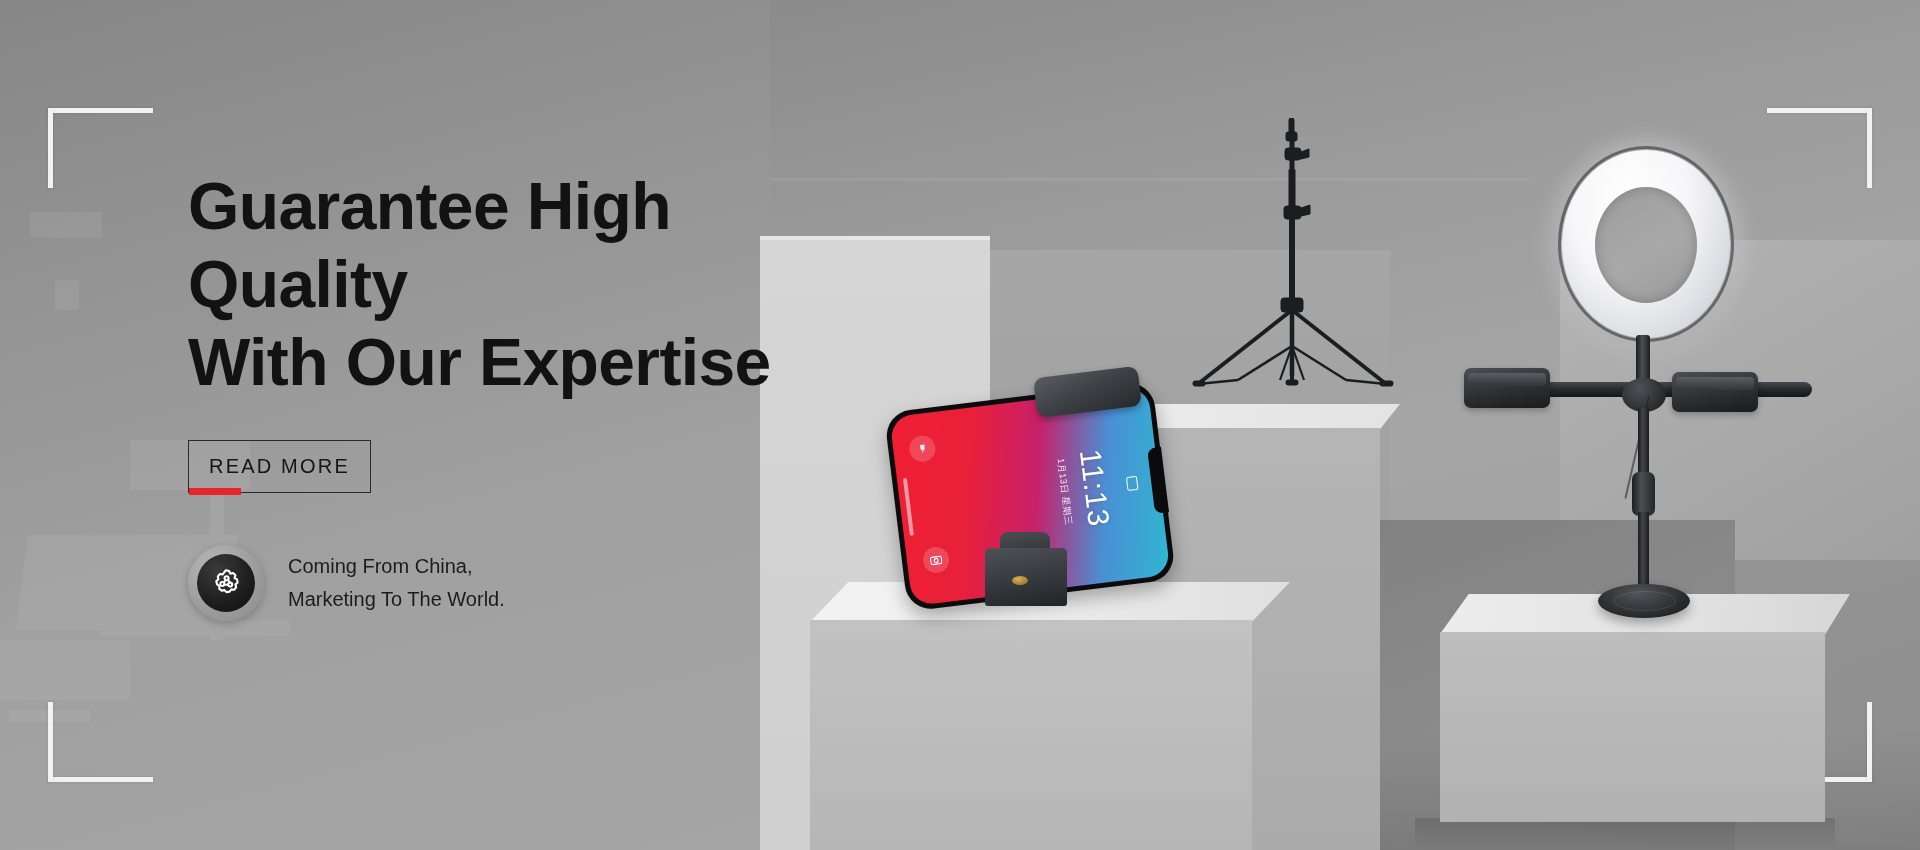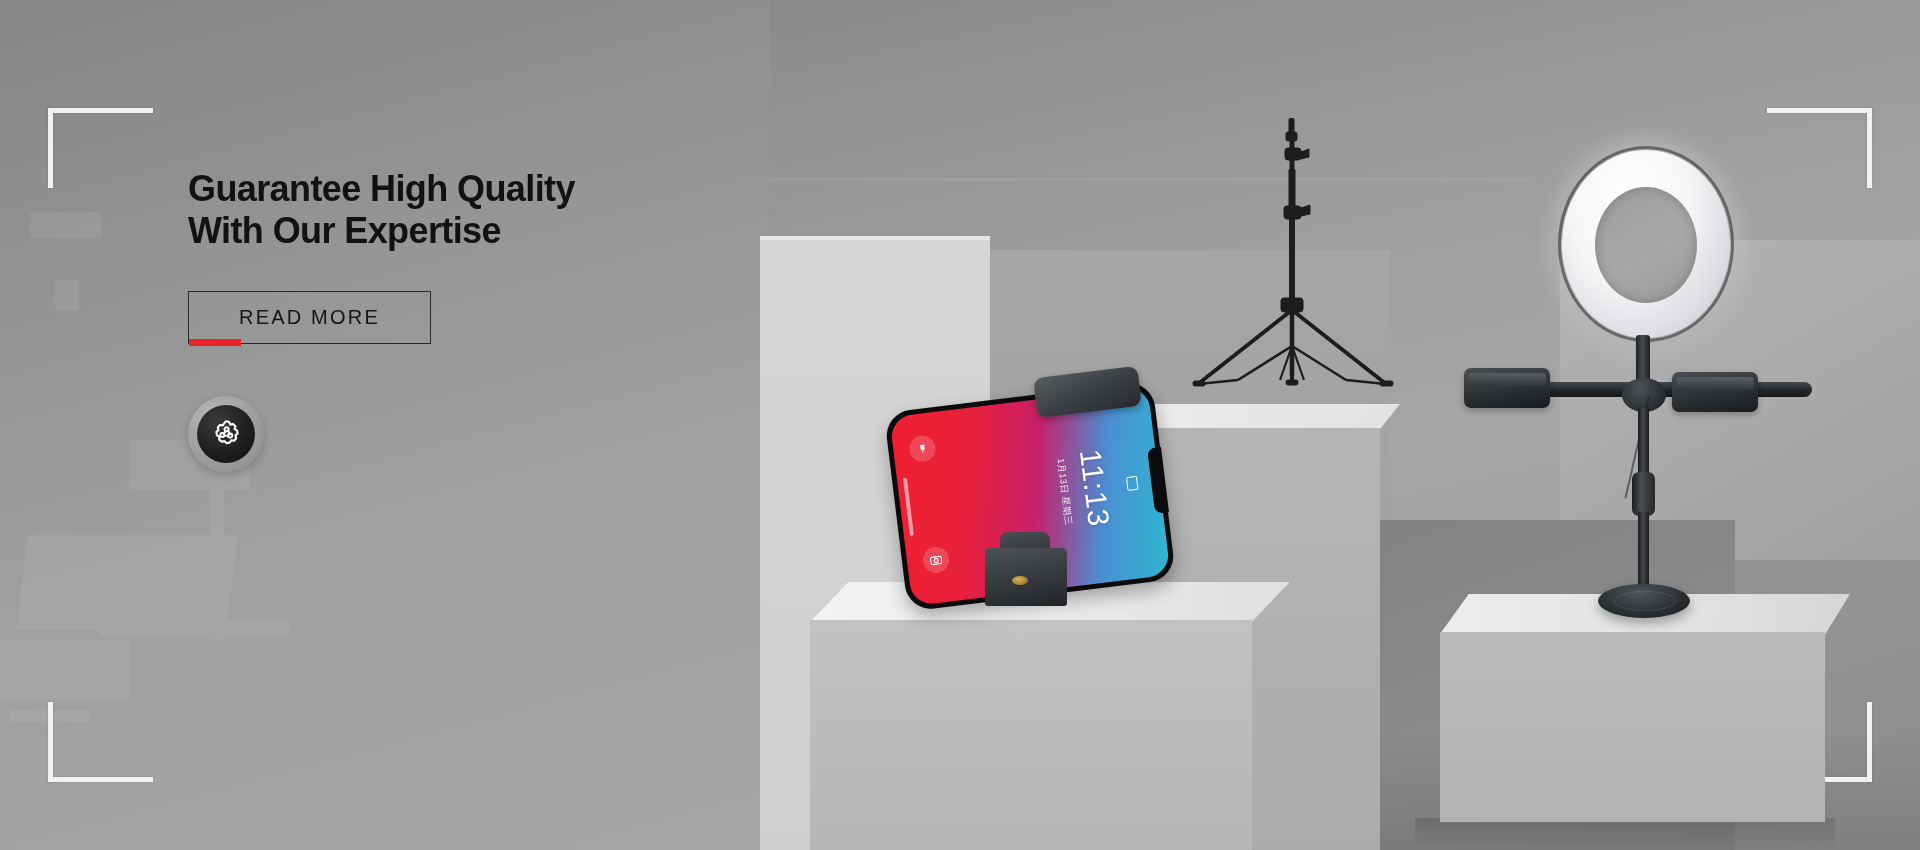--- a/index.html
+++ b/index.html
@@ -89,32 +89,32 @@
   .bk-bl { left:48px;  bottom:68px; }
   .bk-bl .h { left:0; bottom:0; width:105px; height:5px; }
   .bk-bl .v { left:0; bottom:0; width:5px;   height:80px; }
   .bk-br { right:48px; bottom:68px; }
   .bk-br .h { right:0; bottom:0; width:105px; height:5px; }
   .bk-br .v { right:0; bottom:0; width:5px;   height:80px; }
 
   
   .content { position:absolute; left:188px; top:168px; width:700px; z-index:40; }
   .headline {
-    font-size:36px; font-weight:bold; color:#121212;
+    font-size:66px; font-weight:bold; color:#121212;
     line-height:1.18; letter-spacing:-0.6px; white-space:pre-line;
   }
   .subtext {
     margin-top:32px;
     font-size:23px; color:#1e1e1e; line-height:1.42; white-space:pre-line;
     font-weight:400;
   }
   .cta {
     margin-top:38px; position:relative; display:inline-block;
     border:1.5px solid #2a2a2a; background:transparent;
-    padding:14px 50px; cursor:pointer;
+    padding:14px 20px; cursor:pointer;
   }
   .cta-label {
     font-size:20px; letter-spacing:2.2px; color:#151515; font-weight:400;
   }
   .cta-accent {
     position:absolute; left:0; bottom:-3px; width:52px; height:7px; background:#e8232a;
   }
 
   .tagline-row {
     margin-top:52px; display:flex; align-items:center; gap:24px;
@@ -482,16 +482,18 @@
             <g fill="none" stroke="#ffffff" stroke-width="2.1" stroke-linejoin="round">
               <path d="M16 3.2 19.1 4.0 20.3 6.6 23.1 6.0 25.4 8.3 24.5 11.0 27.0 12.4 27.6 15.6 25.4 17.4 26.2 20.2 24.2 22.8 21.4 22.4 19.6 24.6 16.4 25.1 14.5 23.1 11.7 23.6 9.2 21.7 9.4 18.9 7.0 17.3 6.3 14.1 8.4 12.2 7.8 9.4 9.9 7.0 12.7 7.4 14.4 5.0 Z"></path>
               <circle cx="16.6" cy="11.2" r="2.0"></circle>
               <circle cx="12.3" cy="17.0" r="2.0"></circle>
               <circle cx="20.2" cy="17.6" r="2.0"></circle>
               <path d="M16.0 13.0 13.6 15.4 M18.2 12.6 19.6 15.7 M14.2 17.6 18.2 17.8"></path>
             </g>
           </svg>
         </div>
       </div>
+      <div class="tagline-text">Coming From China,
+Marketing To The World.</div>
     </div>
   </div>
 
 </div>
 
 </body></html>

